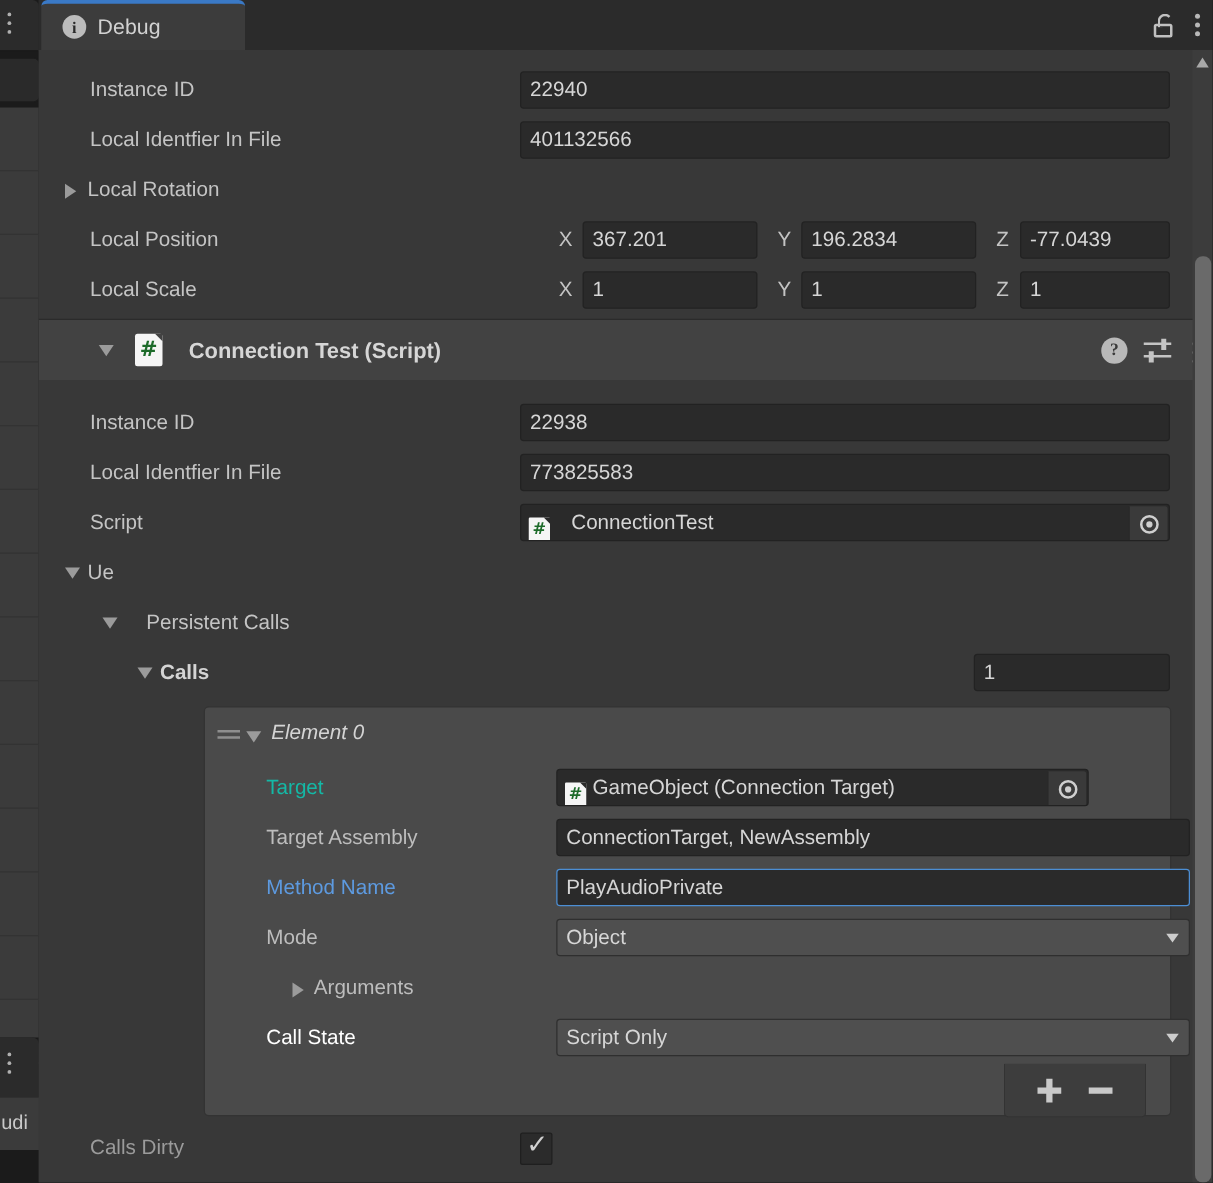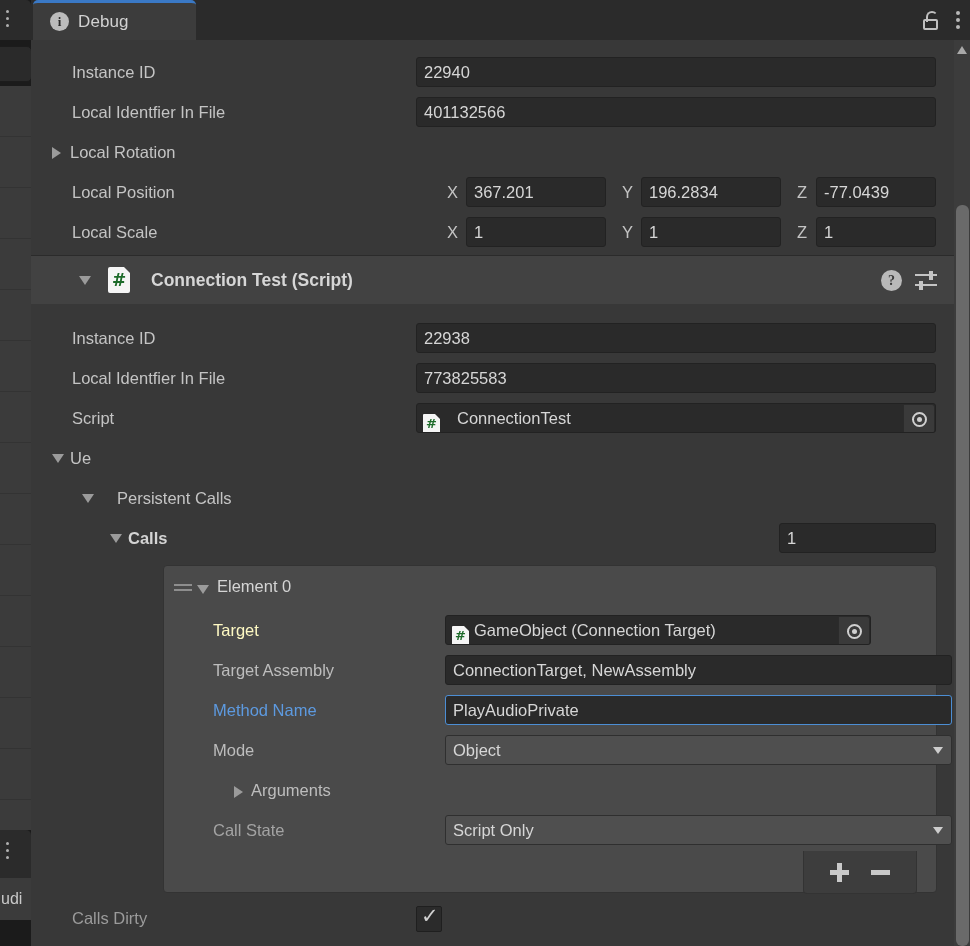--- a/index.html
+++ b/index.html
@@ -270,24 +270,24 @@
         <div class="field" style="left:748px;top:5px;width:157px;">1</div>
       </div>
 
       <div class="elembox" style="left:132px;top:525px;width:772px;height:326px;">
 
         <div class="drag-h" style="left:10px;top:18px;">
             <i></i>
             <i></i>
           </div>
         <div class="foldout fold-open" style="left:33px;top:19px;"></div>
-        <div style="position:absolute;left:53px;top:11px;font-size:16.5px;color:#d4d4d4;">Element 0</div>
+        <div style="position:absolute;left:53px;top:11px;font-size:16.5px;color:#d4d4d4;font-style:italic;">Element 0</div>
 
         <div class="row" style="position:absolute;left:0;top:44px;width:772px;">
-          <div class="label" style="left:49px;color:#fef9c3;">Target</div>
+          <div class="label" style="left:49px;color:#14b8a6;">Target</div>
           <div class="field" style="left:281px;top:5px;width:426px;padding-left:6px;">
             <span class="cs-icon cs-small">#</span><span style="margin-left:5px;">GameObject (Connection Target)</span>
             <span class="picker">
                 <span class="o"></span>
               </span>
           </div>
         </div>
 
         <div class="row" style="position:absolute;left:0;top:84px;width:772px;">
           <div class="label" style="left:49px;color:#bdbdbd;text-align:right;">Target Assembly</div>
@@ -306,21 +306,21 @@
             <span class="dd-arrow"></span>
           </div>
         </div>
 
         <div class="row" style="position:absolute;left:0;top:204px;width:772px;">
           <div class="foldout fold-closed" style="left:70px;top:16px;"></div>
           <div class="label" style="left:87px;color:#bdbdbd;">Arguments</div>
         </div>
 
         <div class="row" style="position:absolute;left:0;top:244px;width:772px;">
-          <div class="label" style="left:49px;color:#a3a3a3;">Call State</div>
+          <div class="label" style="left:49px;color:#ffffff;">Call State</div>
           <div class="field" style="left:281px;top:5px;width:507px;background:#4f4f4f;border-color:#2f2f2f;">
             <span>Script Only</span>
             <span class="dd-arrow"></span>
           </div>
         </div>
       </div>
 
       <div class="plusminus" style="left:772px;top:811px;width:112px;height:42px;">
         <div class="pm-plus"></div>
         <div class="pm-minus"></div>

